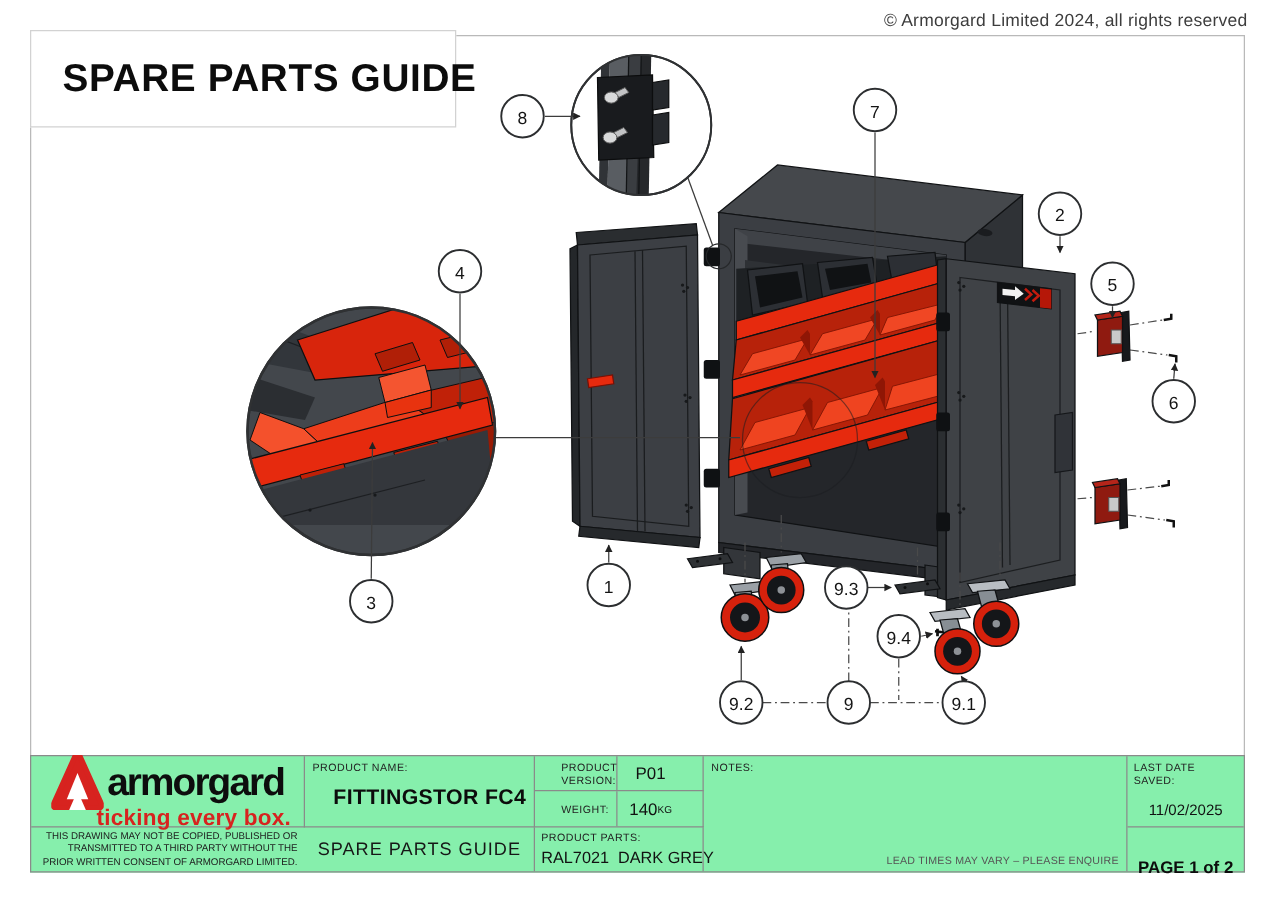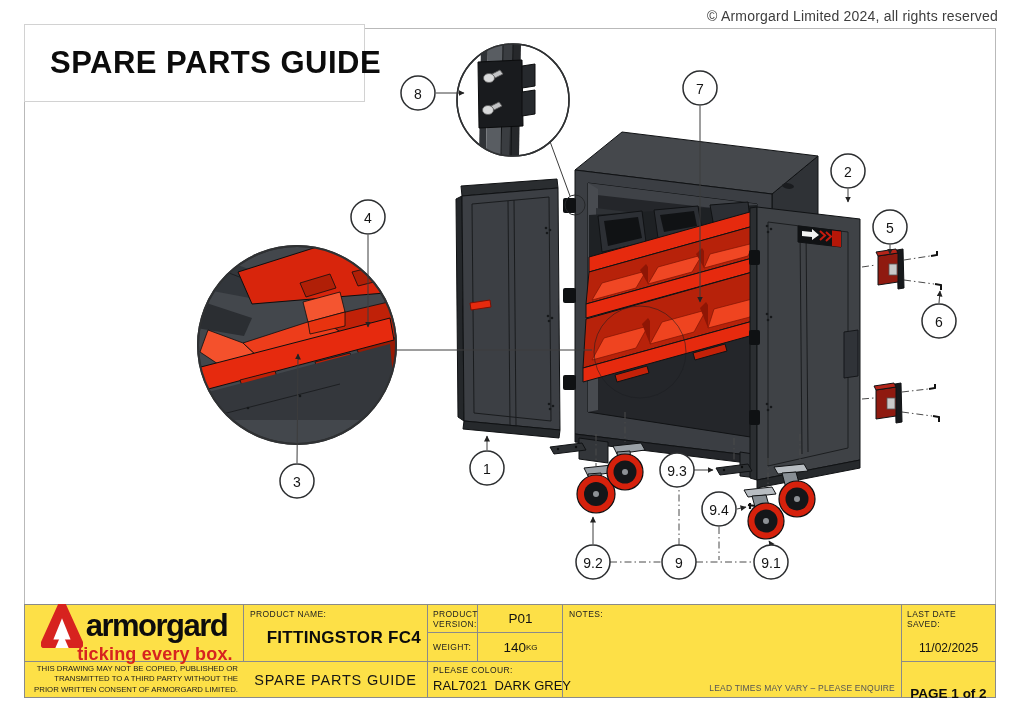--- a/index.html
+++ b/index.html
@@ -14,35 +14,35 @@
     border:1px solid #d2d2d2;box-sizing:border-box;display:flex;align-items:center;padding-left:25px;
   }
   .title-box .t{font-size:31px;font-weight:bold;letter-spacing:.5px;color:#0c0c0c;white-space:nowrap;}
   svg.diagram{position:absolute;left:0;top:0;}
   .co-circle{fill:#ffffff;stroke:#2c2e30;stroke-width:1.5;}
   .co-text{font-size:14px;fill:#141414;text-anchor:middle;dominant-baseline:central;}
   .leader{stroke:#3c3c3c;stroke-width:1;fill:none;}
   .dash{stroke:#4a4a4a;stroke-width:1;fill:none;stroke-dasharray:7 3 1.5 3;}
   .oln{stroke:#101214;stroke-width:1;}
   
-  .tb{position:absolute;left:24px;top:604px;width:972px;height:94px;border:1px solid #8a8a8a;box-sizing:border-box;background:#fde047;font-size:9px;}
+  .tb{position:absolute;left:24px;top:604px;width:972px;height:94px;border:1px solid #8a8a8a;box-sizing:border-box;background:#86efac;font-size:9px;}
   .tb .cell{position:absolute;box-sizing:border-box;}
   .bR{border-right:1px solid #8a8a8a;} .bB{border-bottom:1px solid #8a8a8a;}
   .lbl{font-size:8.5px;letter-spacing:.4px;color:#222;}
   .cell-logo{left:0;top:0;width:219px;height:57px;display:flex;flex-direction:column;align-items:center;justify-content:center;}
   .logo-row{display:flex;align-items:center;}
   .logo-word{font-size:31px;font-weight:bold;letter-spacing:-1.5px;color:#0d0d0d;margin-left:3px;line-height:1;}
   .logo-tag{font-size:18px;font-weight:bold;color:#d7231f;letter-spacing:.2px;margin-top:-3px;margin-left:42px;line-height:1;}
   .cell-disc{left:0;top:57px;width:219px;height:35px;display:flex;align-items:center;justify-content:center;text-align:right;font-size:7.8px;line-height:1.3;color:#1c1c1c;padding:2px 6px;}
   .cell-name{left:219px;top:0;width:184px;height:57px;padding:4px 6px;}
   .cell-name .val{margin-top:9px;text-align:right;font-size:17px;font-weight:bold;letter-spacing:.3px;color:#0c0c0c;}
   .cell-doctype{left:219px;top:57px;width:184px;height:35px;display:flex;align-items:center;justify-content:center;font-size:14.5px;letter-spacing:.8px;color:#161616;}
   .cell-verweight{left:403px;top:0;width:135px;height:57px;}
   .vw-row{position:absolute;left:0;width:135px;box-sizing:border-box;}
-  .vw-lab{position:absolute;left:0;top:0;bottom:0;width:50px;border-right:1px solid #8a8a8a;box-sizing:border-box;display:flex;align-items:center;padding-left:5px;}
+  .vw-lab{position:absolute;left:16px;top:0;bottom:0;width:50px;border-right:1px solid #8a8a8a;box-sizing:border-box;display:flex;align-items:center;padding-left:5px;}
   .vw-val{position:absolute;left:50px;top:0;bottom:0;right:0;display:flex;align-items:center;justify-content:center;font-size:13.5px;color:#111;}
   .cell-colour{left:403px;top:57px;width:135px;height:35px;padding:3px 5px;}
   .cell-colour .val{margin-top:3px;text-align:center;font-size:13px;color:#111;white-space:pre;}
   .cell-notes{left:538px;top:0;width:339px;height:92px;padding:4px 6px;position:relative;}
   .leadtimes{position:absolute;right:6px;bottom:4px;font-size:8.5px;color:#555;letter-spacing:.2px;}
   .cell-date{left:877px;top:0;width:93px;height:57px;padding:4px 5px;}
   .cell-date .val{margin-top:12px;text-align:center;font-size:12px;color:#111;}
   .cell-page{left:877px;top:71px;width:93px;height:35px;display:flex;align-items:center;justify-content:center;font-size:13.5px;font-weight:bold;color:#0c0c0c;}
   .kg{font-size:8px;}
 </style>
@@ -417,21 +417,21 @@
     <div class="vw-row" style="top:28px;height:28px;">
       <div class="vw-lab lbl">WEIGHT:</div>
       <div class="vw-val">
         <span>140</span>
           <span class="kg">KG</span>
       </div>
     </div>
   </div>
 
   <div class="cell cell-colour bR">
-    <div class="lbl">PLEASE COLOUR:</div>
+    <div class="lbl">PRODUCT PARTS:</div>
     <div class="val">RAL7021  DARK GREY</div>
   </div>
 
   <div class="cell cell-notes bR">
     <div class="lbl">NOTES:</div>
     <div class="leadtimes">LEAD TIMES MAY VARY – PLEASE ENQUIRE</div>
   </div>
 
   <div class="cell cell-date bB">
     <div class="lbl">LAST DATE SAVED:</div>

